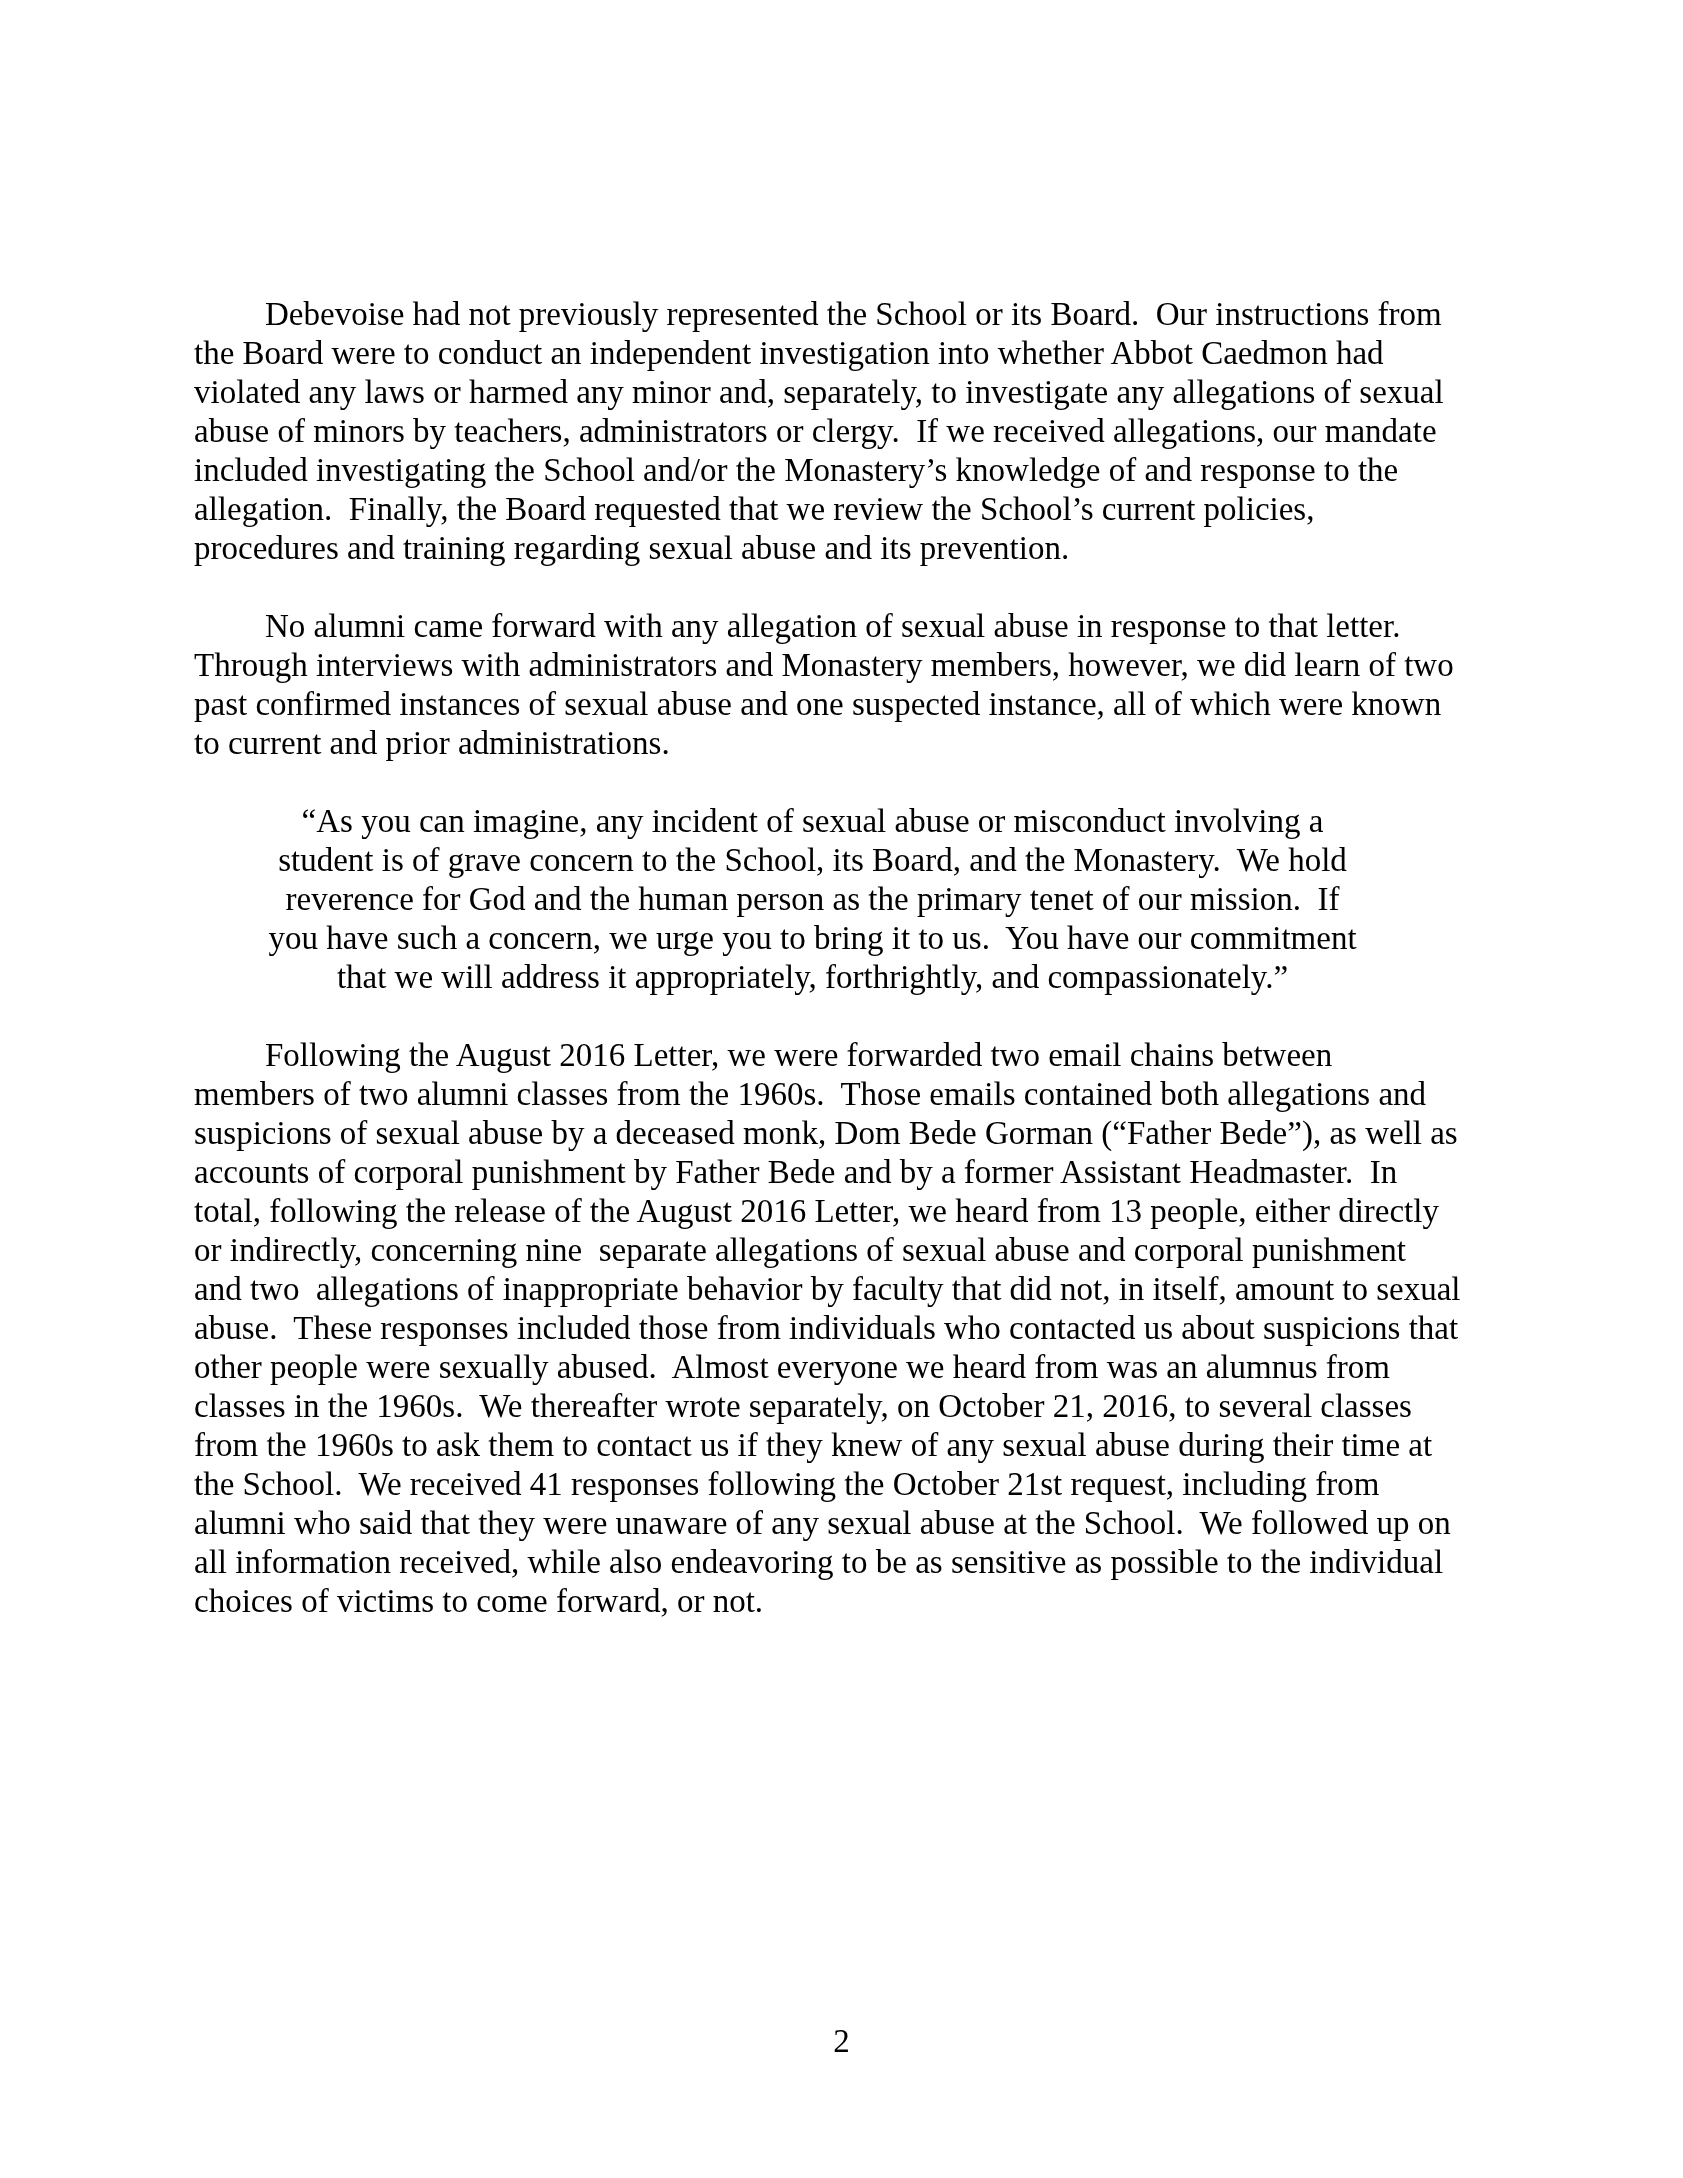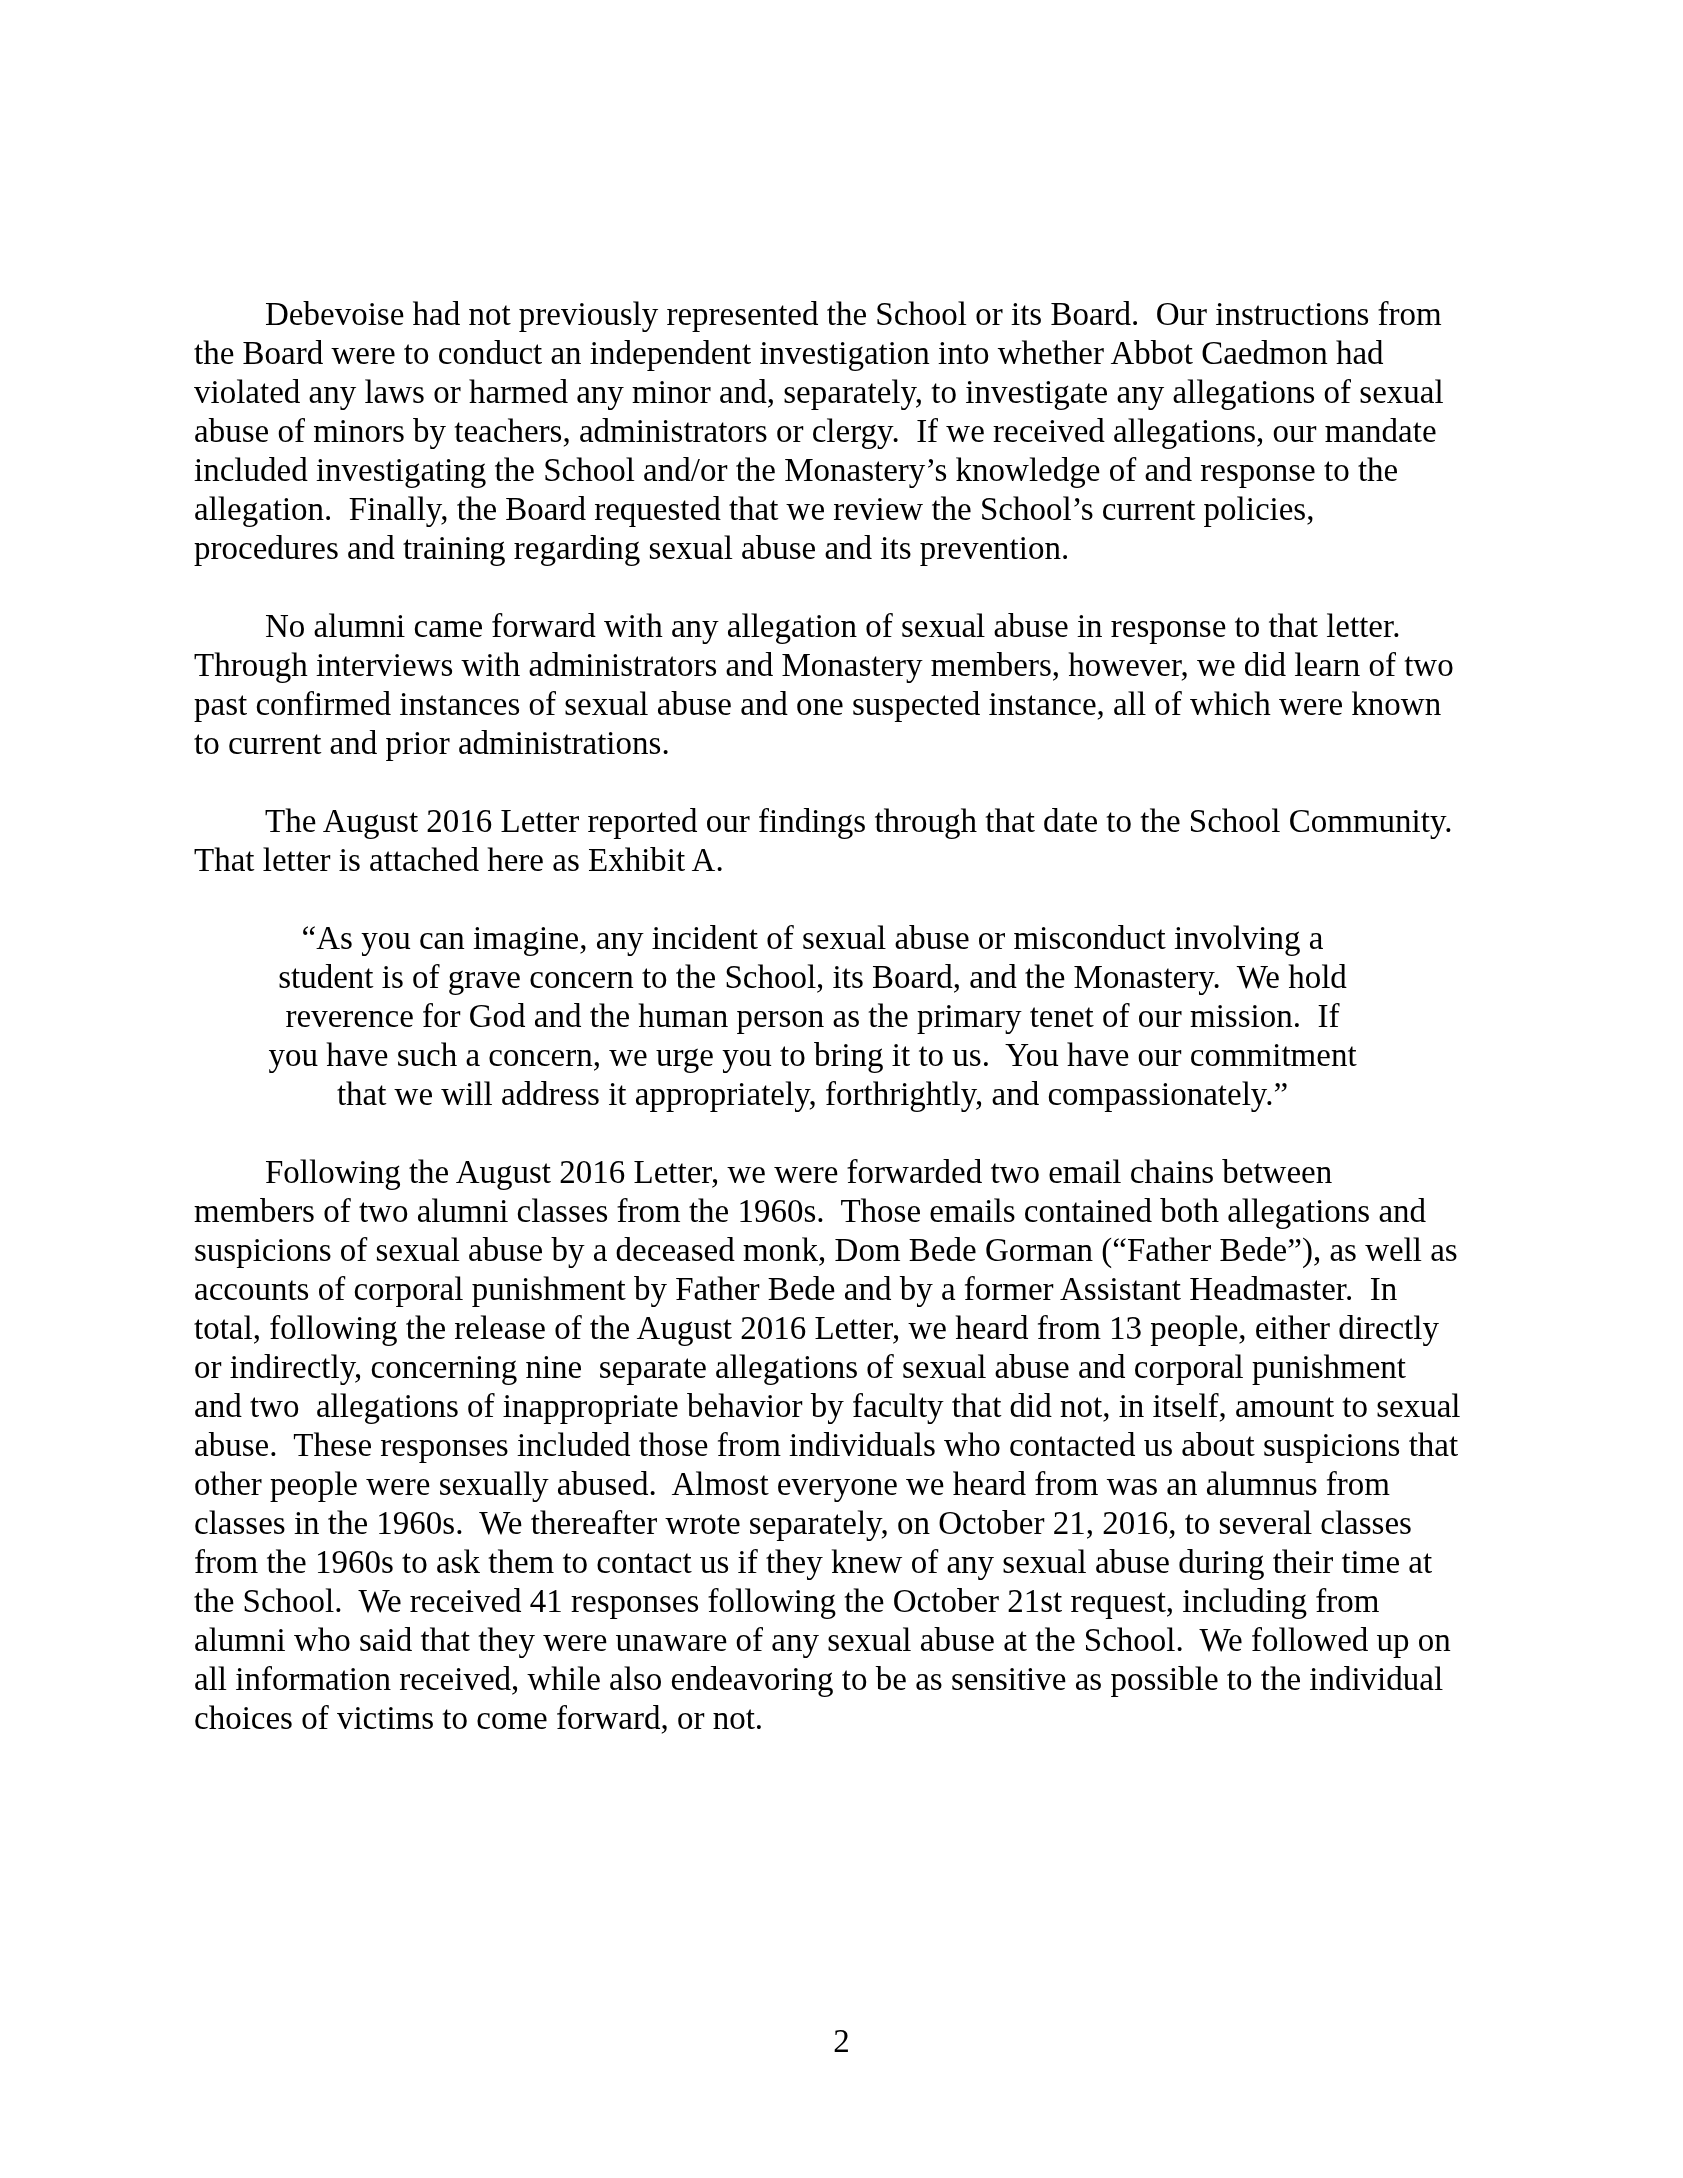--- a/index.html
+++ b/index.html
@@ -56,21 +56,20 @@
 </head>
 <body>
 
 <div class="page">
   <div class="content">
 
     <p class="para">Debevoise had not previously represented the School or its Board.  Our instructions from the Board were to conduct an independent investigation into whether Abbot Caedmon had violated any laws or harmed any minor and, separately, to investigate any allegations of sexual abuse of minors by teachers, administrators or clergy.  If we received allegations, our mandate included investigating the School and/or the Monastery’s knowledge of and response to the allegation.  Finally, the Board requested that we review the School’s current policies, procedures and training regarding sexual abuse and its prevention.</p>
 
     <p class="para">No alumni came forward with any allegation of sexual abuse in response to that letter.  Through interviews with administrators and Monastery members, however, we did learn of two past confirmed instances of sexual abuse and one suspected instance, all of which were known to current and prior administrations.</p>
 
-    <p class="para">The August 2016 Letter reported our findings through that date to the School Community.  That letter is attached here as Exhibit A.</p>
 
 
     <div class="quote">“As you can imagine, any incident of sexual abuse or misconduct involving a student is of grave concern to the School, its Board, and the Monastery.  We hold reverence for God and the human person as the primary tenet of our mission.  If you have such a concern, we urge you to bring it to us.  You have our commitment that we will address it appropriately, forthrightly, and compassionately.”</div>
 
 
     <p class="para">Following the August 2016 Letter, we were forwarded two email chains between members of two alumni classes from the 1960s.  Those emails contained both allegations and suspicions of sexual abuse by a deceased monk, Dom Bede Gorman (“Father Bede”), as well as accounts of corporal punishment by Father Bede and by a former Assistant Headmaster.  In total, following the release of the August 2016 Letter, we heard from 13 people, either directly or indirectly, concerning nine  separate allegations of sexual abuse and corporal punishment and two  allegations of inappropriate behavior by faculty that did not, in itself, amount to sexual abuse.  These responses included those from individuals who contacted us about suspicions that other people were sexually abused.  Almost everyone we heard from was an alumnus from classes in the 1960s.  We thereafter wrote separately, on October 21, 2016, to several classes from the 1960s to ask them to contact us if they knew of any sexual abuse during their time at the School.  We received 41 responses following the October 21st request, including from alumni who said that they were unaware of any sexual abuse at the School.  We followed up on all information received, while also endeavoring to be as sensitive as possible to the individual choices of victims to come forward, or not.</p>
 
   </div>
 
   <div class="page-number">2</div>

